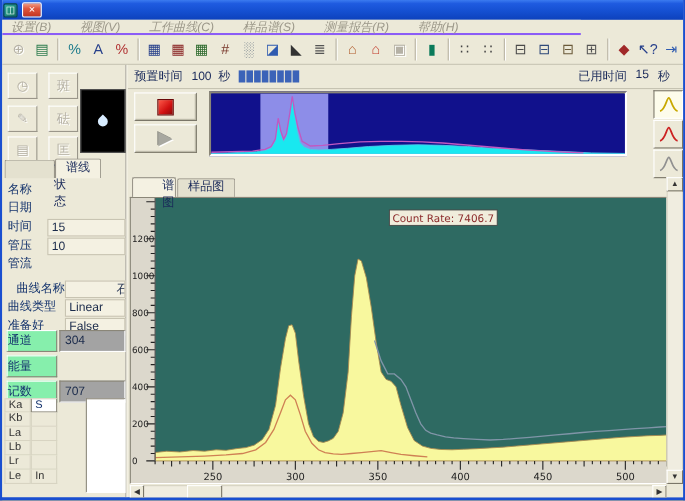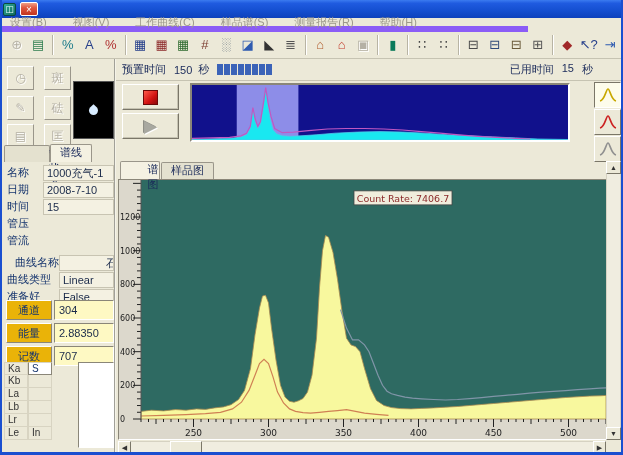--- a/index.html
+++ b/index.html
@@ -11,56 +11,56 @@
     background:linear-gradient(180deg,#3b7bf0 0%,#1f5be0 18%,#1550d2 55%,#0d41bc 100%);
     display:flex;align-items:center;padding:0 3px;}
   .appicon{width:13px;height:13px;background:linear-gradient(135deg,#2fae9a,#116a5c);
     border:1px solid #0a4a40;border-radius:2px;color:#eaffff;font-size:9px;line-height:11px;text-align:center;margin-right:4px;}
   .title{color:#fff;font-weight:bold;font-size:11px;letter-spacing:1px;text-shadow:1px 1px 1px #0a2a7a;flex:1;white-space:nowrap;}
   .closebtn{width:18px;height:14px;border:1px solid #fff;border-radius:2px;
     background:linear-gradient(180deg,#f0a088 0%,#e0573e 40%,#c13520 100%);
     color:#fff;font-size:10px;line-height:11px;text-align:center;padding:0;cursor:pointer;}
   
   .menubar{position:absolute;left:0;top:18px;width:526px;height:14px;background:#ece9d8;
-    display:flex;gap:26px;align-items:center;padding-left:8px;border-bottom:6px solid #8b5cf6;}
+    display:flex;gap:26px;align-items:center;padding-left:8px;border-bottom:2px solid #8b5cf6;font-style:italic;}
   .menuitem{font-size:11px;color:#9c988a;white-space:nowrap;}
   
   .toolbar{position:absolute;left:0;top:32px;width:619px;height:27px;background:#ece9d8;
     border-bottom:1px solid #c6c3b2;display:flex;align-items:center;padding-left:4px;}
   .tb{width:23px;height:22px;border:1px solid transparent;background:transparent;padding:0;text-align:center;cursor:pointer;}
   .tg{font-size:13px;line-height:20px;}
   .tb.dis .tg{color:#b5b1a5 !important;text-shadow:1px 1px 0 #fff;}
   .tsep{width:2px;height:20px;margin:0 3px;border-left:1px solid #b8b4a4;border-right:1px solid #fff;}
   
   .progressrow{position:absolute;left:114px;top:59px;width:505px;height:22px;background:#ece9d8;
     border-bottom:1px solid #c6c3b2;display:flex;align-items:center;font-size:11px;color:#1a2a5a;}
   .ptext{margin-left:6px;white-space:nowrap;}
   .pval{margin-left:8px;}
   .punit{margin-left:6px;}
   .ptrack{display:flex;gap:1px;margin-left:8px;}
   .pseg{width:6px;height:11px;background:#3b63b8;}
-  .elapsed{margin-left:auto;margin-right:28px;display:flex;gap:8px;white-space:nowrap;}
+  .elapsed{margin-left:auto;margin-right:12px;display:flex;gap:8px;white-space:nowrap;}
   
   .leftpanel{position:absolute;left:0;top:59px;width:114px;height:393px;background:#ece9d8;
     border-right:2px groove #f5f3e8;}
   .sbtn{position:absolute;width:27px;height:24px;background:#ece9d8;
     border:1px solid;border-color:#fff #9a968a #9a968a #fff;text-align:center;padding:0;}
   .sbtn .tg{color:#b5b1a5;text-shadow:1px 1px 0 #fff;font-size:12px;line-height:21px;}
   .blackbox{position:absolute;left:71px;top:22px;width:41px;height:58px;background:#000;
     border:1px solid #555;display:flex;align-items:center;justify-content:center;}
   .drop{width:9px;height:9px;background:#d8ecff;border-radius:0 50% 50% 50%;transform:rotate(45deg);}
   .ltab{position:absolute;top:86px;height:17px;font-size:11px;color:#1a2a5a;text-align:center;
     line-height:15px;background:#e4e1cf;border:1px solid #9a968a;border-bottom:none;border-radius:2px 2px 0 0;}
   .ltab.active{background:#f4f1e2;height:18px;top:85px;z-index:2;}
   .fl{position:absolute;font-size:11px;color:#16356e;line-height:15px;padding-left:3px;}
   .fv{position:absolute;font-size:11px;color:#1a2a4a;line-height:14px;background:#f4f1e2;
     border:1px solid #c8c4b2;padding-left:3px;white-space:nowrap;overflow:hidden;}
-  .fraised{position:absolute;font-size:11px;color:#16356e;text-align:center;background:#eab308;
+  .fraised{position:absolute;font-size:11px;color:#16356e;background:#86efac;
     border:1px solid;border-color:#fff #8a8678 #8a8678 #fff;}
-  .fwhite{position:absolute;font-size:11px;color:#1a2a4a;background:#fef9c3;
+  .fwhite{position:absolute;font-size:11px;color:#1a2a4a;background:#a3a3a3;
     border:1px solid;border-color:#8a8678 #fff #fff #8a8678;padding-left:4px;}
   .etable{position:absolute;left:2px;top:303px;width:73px;}
   .erow{display:flex;height:13px;}
   .ecell{width:24px;font-size:10px;color:#333;border:1px solid #d8d4c2;border-top:none;
     padding-left:3px;line-height:11px;background:#ece9d8;}
   .erow:first-child .ecell{border-top:1px solid #d8d4c2;}
   .scell{background:#fff;border:1px solid #8a8678;color:#16356e;}
   .peaklist{position:absolute;left:76px;top:303px;width:36px;height:86px;background:#fff;
     border:1px solid;border-color:#8a8678 #fff #fff #8a8678;}
   
@@ -146,21 +146,21 @@
     <button class="tb"><span class="tg" style="color:#6a5a3a">⊟</span></button>
     <button class="tb"><span class="tg" style="color:#555">⊞</span></button>
     <div class="tsep"></div>
     <button class="tb"><span class="tg" style="color:#a02828">◆</span></button>
     <button class="tb"><span class="tg" style="color:#27408b">↖?</span></button>
     <button class="tb"><span class="tg" style="color:#2f5bb0">⇥</span></button>
   </div>
 
   <div class="progressrow">
     <span class="ptext">预置时间</span>
-    <span class="pval">150</span>
+    <span class="pval">100</span>
     <span class="punit">秒</span>
     <span class="ptrack" id="ptrack">
         <span class="pseg"></span>
         <span class="pseg"></span>
         <span class="pseg"></span>
         <span class="pseg"></span>
         <span class="pseg"></span>
         <span class="pseg"></span>
         <span class="pseg"></span>
         <span class="pseg"></span>
@@ -181,39 +181,37 @@
     <button class="sbtn" style="left:42px;top:65px;" disabled=""><span class="tg">匡</span></button>
 
     <div class="blackbox">
       <span class="drop"></span>
     </div>
 
     <div class="ltab" style="left:2px;width:45px;padding-left:44px;">管状态</div>
     <div class="ltab active" style="left:48px;width:42px;">谱线</div>
 
     <div class="fl" style="left:2px;top:106px;width:38px;">名称</div>
-    <div class="fv" style="left:41px;top:106px;width:71px;height:16px;">1000充气-1</div>
     <div class="fl" style="left:2px;top:123px;width:38px;">日期</div>
-    <div class="fv" style="left:41px;top:123px;width:71px;height:16px;">2008-7-10</div>
     <div class="fl" style="left:2px;top:140px;width:38px;">时间</div>
     <div class="fv" style="left:41px;top:140px;width:71px;height:16px;">15</div>
     <div class="fl" style="left:2px;top:157px;width:38px;">管压</div>
+    <div class="fv" style="left:41px;top:157px;width:71px;height:16px;">10</div>
     <div class="fl" style="left:2px;top:174px;width:38px;">管流</div>
 
     <div class="fl" style="left:2px;top:196px;width:55px;text-align:right;">曲线名称</div>
     <div class="fv" style="left:57px;top:196px;width:55px;height:16px;padding-left:46px;">石油中S</div>
     <div class="fl" style="left:2px;top:213px;width:55px;">曲线类型</div>
     <div class="fv" style="left:57px;top:213px;width:55px;height:16px;">Linear</div>
     <div class="fl" style="left:2px;top:230px;width:55px;">准备好</div>
     <div class="fv" style="left:57px;top:230px;width:55px;height:16px;">False</div>
 
     <div class="fraised" style="left:4px;top:241px;width:46px;height:20px;line-height:18px;">通道</div>
     <div class="fwhite" style="left:52px;top:241px;width:60px;height:20px;line-height:18px;">304</div>
     <div class="fraised" style="left:4px;top:264px;width:46px;height:20px;line-height:18px;">能量</div>
-    <div class="fwhite" style="left:52px;top:264px;width:60px;height:20px;line-height:18px;">2.88350</div>
     <div class="fraised" style="left:4px;top:287px;width:46px;height:20px;line-height:18px;">记数</div>
     <div class="fwhite" style="left:52px;top:287px;width:60px;height:20px;line-height:18px;">707</div>
 
     <div class="etable">
       <div class="erow">
         <span class="ecell">Ka</span>
         <span class="ecell scell">S</span>
       </div>
       <div class="erow">
         <span class="ecell">Kb</span>

